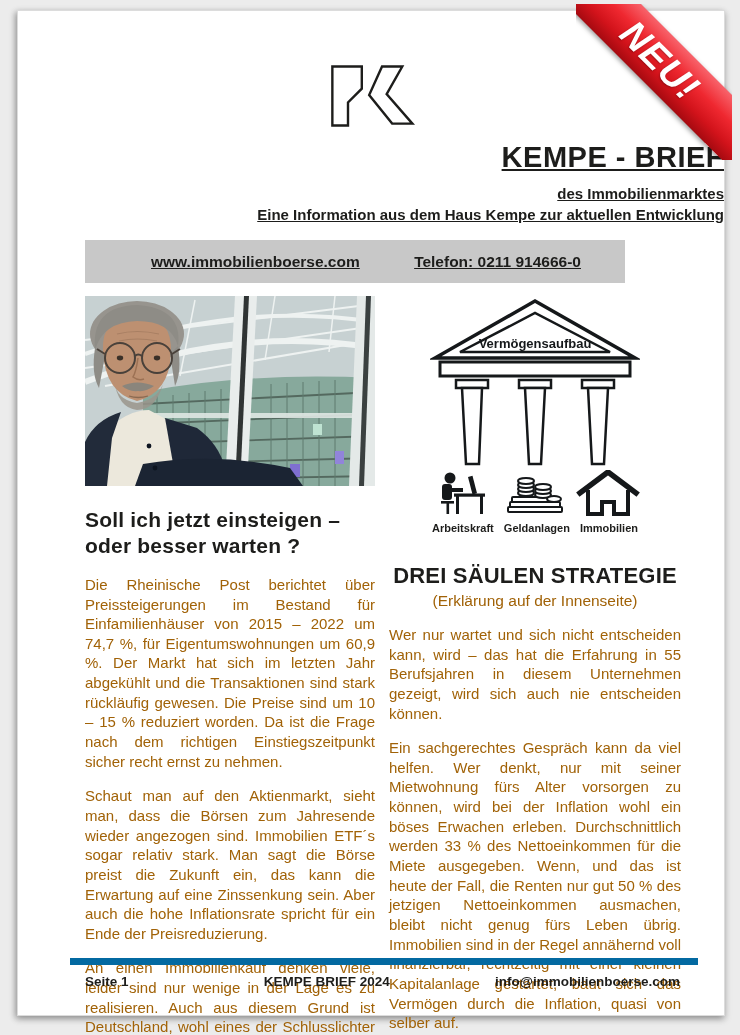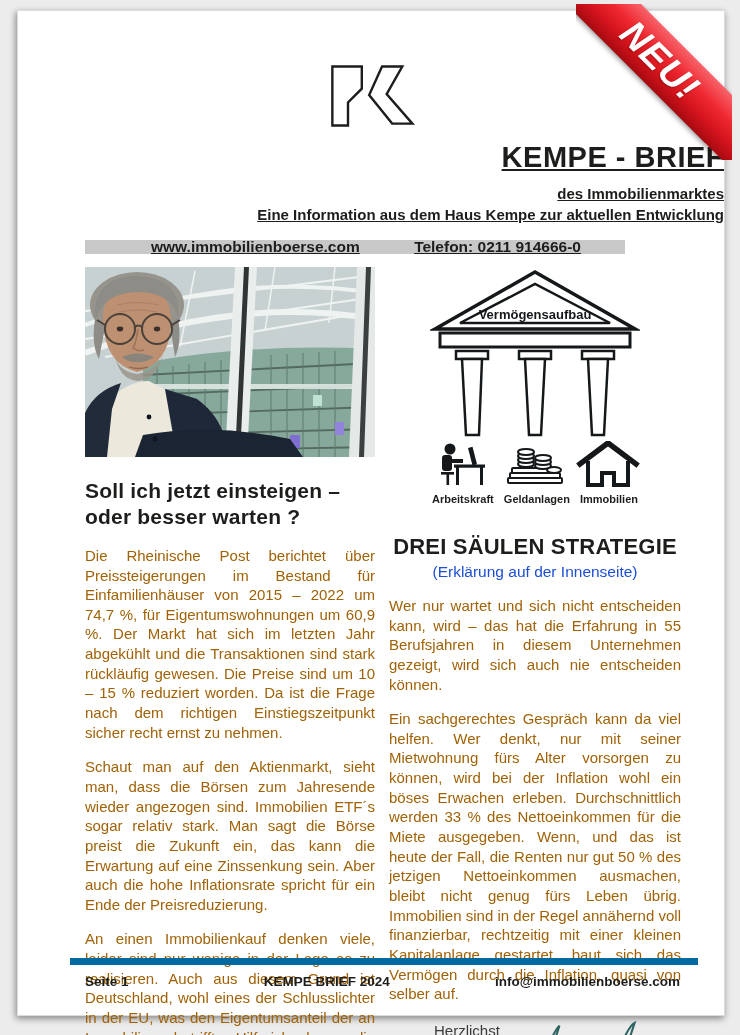--- a/index.html
+++ b/index.html
@@ -24,35 +24,35 @@
   .ribbon span{
     color:#fff;font-weight:800;font-style:italic;font-size:37px;letter-spacing:1px;
     text-shadow:0 1px 2px rgba(0,0,0,.3);
   }
   
   .header{padding-top:50px;text-align:right;text-decoration:underline;}
   .logo{display:block;margin:0 auto;}
   .title{font-size:29px;font-weight:800;letter-spacing:.5px;margin-top:10px;}
   .subtitle{font-size:15px;font-weight:700;line-height:1.4;margin-top:9px;}
   .contact-bar{
-    margin:15px 99px 0 67px;background:#c8c8c8;height:14px;
+    margin:15px 99px 0 67px;background:#c8c8c8;height:43px;
     display:flex;align-items:center;justify-content:space-between;
     padding:0 44px 0 66px;font-size:15.5px;font-weight:700;
   }
   
   .main{display:grid;grid-template-columns:290px 292px;column-gap:14px;padding:13px 0 0 67px;}
   .photo-frame{width:290px;height:190px;overflow:hidden;}
   .left-heading{margin-top:21px;font-size:21px;font-weight:800;line-height:1.26;letter-spacing:.2px;}
   .left-heading .l2{text-align:left;padding-right:4px;}
   p.body{font-size:15px;line-height:1.31;text-align:justify;margin:15px 0 0 0;color:#a16207;}
   .figure-wrap{width:210px;margin:0 auto;}
   .pillar-labels{display:flex;justify-content:space-between;font-size:11px;font-weight:700;margin-top:2px;padding:0 2px;}
   .pillar-labels span{text-align:center;}
   .right-heading{text-align:center;font-size:22px;font-weight:800;margin-top:29px;letter-spacing:.2px;}
-  .right-subheading{text-align:center;font-size:15.5px;color:#1d4ed8;margin-top:3px;}
+  .right-subheading{text-align:center;font-size:15.5px;color:#a16207;margin-top:3px;}
   .closing{display:flex;margin-top:16px;}
   .closing .salutation{font-size:15px;color:#3b3b3b;line-height:1.5;margin-left:45px;white-space:pre-line;}
   .sig-block{margin-left:28px;display:flex;flex-direction:column;align-items:center;}
   
   .footer{
     position:absolute;left:52px;right:26px;bottom:26px;border-top:7px solid #0369a1;
     padding:9px 18px 0 15px;display:flex;justify-content:space-between;
     font-size:13.5px;font-weight:700;
   }
   .footer .center{margin-left:30px;}

